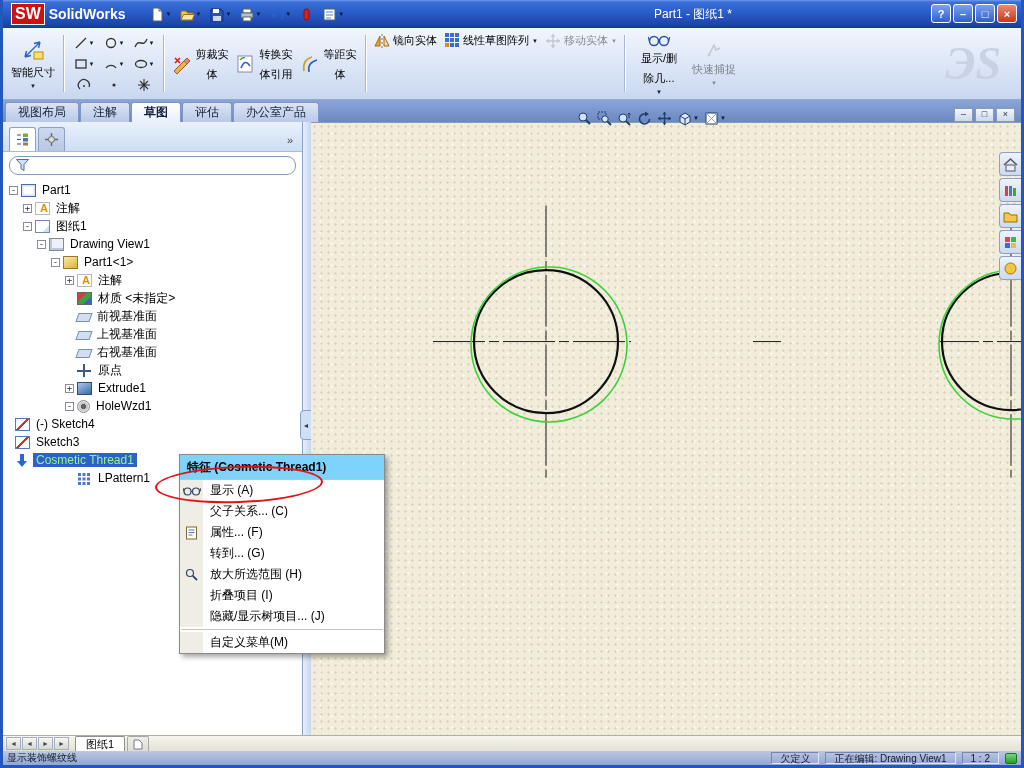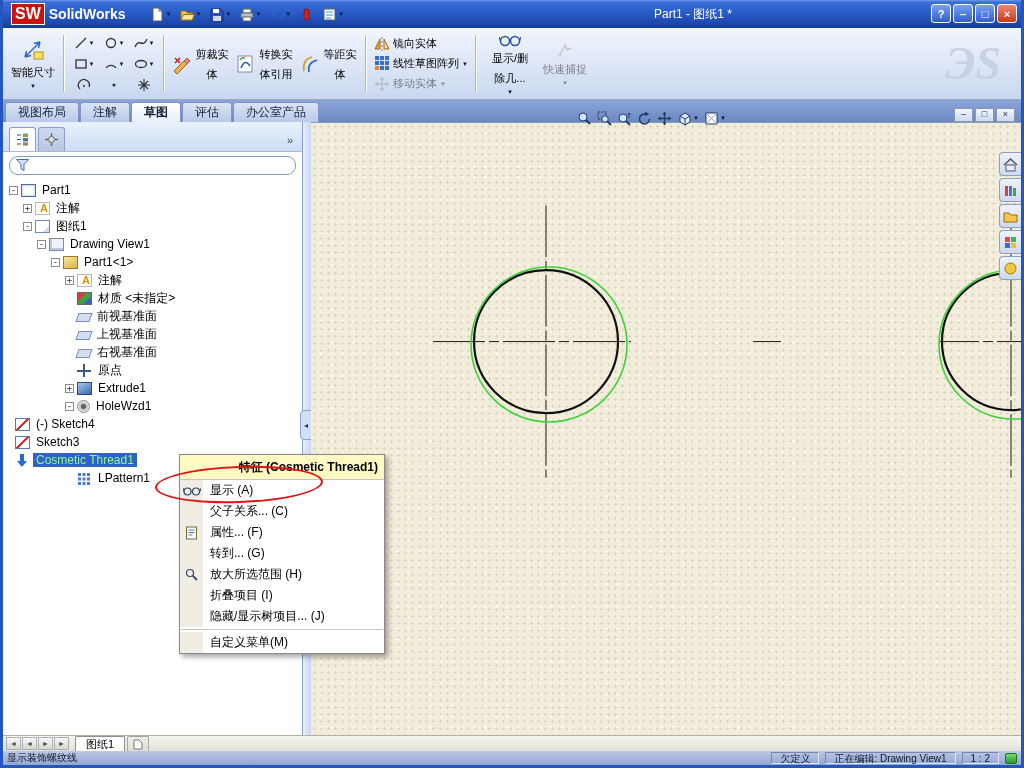--- a/index.html
+++ b/index.html
@@ -24,21 +24,21 @@
 
 .toolbar{position:absolute;left:0;top:28px;right:0;height:72px;display:flex;align-items:stretch;padding:3px 4px;
  background:linear-gradient(180deg,#f2f6fd,#dbe5f6 55%,#c9d7ef);border-bottom:1px solid #98a8c8;}
 .tbig{width:52px;display:flex;flex-direction:column;align-items:center;justify-content:center;gap:1px;}
 .tlabel{font-size:11px;line-height:20px;text-align:center;color:#000;}
 .tsep{width:2px;margin:4px 4px;border-left:1px solid #a8b6d4;border-right:1px solid #fff;}
 .sketchgrid{display:grid;grid-template-columns:repeat(3,30px);grid-auto-rows:21px;align-content:center;}
 .cell{display:flex;align-items:center;justify-content:center;gap:1px;}
 .tmed{width:64px;display:flex;align-items:center;gap:2px;padding:0 2px;}
 .tmed .tlabel{width:38px;}
-.vgroup{display:flex;flex-direction:column;justify-content:center;gap:1px;}
+.vgroup{display:flex;flex-direction:row;justify-content:space-between;gap:1px;}
 .hbtn{display:flex;align-items:center;gap:3px;height:19px;padding:0 3px;font-size:11px;}
 .disabled{opacity:.45;filter:grayscale(1);}
 .dslogo{margin-left:auto;margin-right:16px;align-self:center;font-size:46px;line-height:1;color:#c9d2e4;font-style:italic;font-weight:bold;font-family:"Liberation Serif","DejaVu Serif",serif;}
 
 
 .tabbar{position:absolute;left:0;top:100px;right:0;height:22px;display:flex;align-items:flex-end;padding-left:2px;
  background:linear-gradient(180deg,#8ba5d8,#6c88c0);}
 .rtab{height:20px;padding:0 12px;display:flex;align-items:center;font-size:12px;color:#16233f;margin-right:1px;
  background:linear-gradient(180deg,#dbe4f4,#b9c9e8);border:1px solid #7f96c6;border-bottom:none;border-radius:3px 3px 0 0;}
 .rtab.active{background:linear-gradient(180deg,#ffffff,#e8f0fc);font-weight:bold;}
@@ -91,21 +91,21 @@
 
 .viewbar{position:absolute;left:570px;top:107px;height:22px;display:flex;align-items:center;gap:3px;padding:0 3px;z-index:5;}
 .vbtn{display:flex;align-items:center;gap:1px;padding:1px;}
 .doccontrols{position:absolute;right:6px;top:108px;display:flex;gap:2px;z-index:6;}
 .dbtn{width:19px;height:14px;border:1px solid #8898b8;background:linear-gradient(180deg,#f4f7fc,#cdd8ea);font-size:9px;line-height:11px;text-align:center;color:#234;}
 .taskpane{position:absolute;right:0;top:152px;width:22px;display:flex;flex-direction:column;gap:2px;z-index:5;}
 .tpbtn{width:22px;height:24px;border:1px solid #8ca0c8;border-right:none;border-radius:4px 0 0 4px;display:flex;align-items:center;justify-content:center;background:linear-gradient(180deg,#eef3fb,#cdd9ee);}
 
 
 .ctxmenu{position:absolute;left:176px;top:454px;width:206px;background:#fff;border:1px solid #8a8a8a;box-shadow:3px 3px 5px rgba(0,0,0,.35);z-index:40;font-size:12px;}
-.ctxtitle{padding:4px 6px 3px 7px;font-weight:bold;background:#fef9c3;border-bottom:1px solid #c8c4b8;color:#000;text-align:right;}
+.ctxtitle{padding:4px 6px 3px 7px;font-weight:bold;background:#7dd3fc;border-bottom:1px solid #c8c4b8;color:#000;}
 .ctxitem{height:21px;display:flex;align-items:center;background:linear-gradient(90deg,#efede4 0,#efede4 23px,#fff 23px);}
 .ctxicon{width:23px;display:flex;align-items:center;justify-content:center;flex:none;}
 .ctxlabel{padding-left:7px;color:#000;}
 .ctxsep{height:1px;background:#c8c4b8;margin:2px 1px;}
 .redellipse{position:absolute;left:152px;top:466px;width:168px;height:37px;border:2.5px solid #e11212;border-radius:50%;transform:rotate(-2deg);z-index:50;pointer-events:none;}
 
 
 .sheetbar{position:absolute;left:0;right:0;bottom:14px;height:16px;display:flex;align-items:stretch;padding-left:2px;
  background:linear-gradient(180deg,#f6f5ef,#e3e1d5);border-top:1px solid #b0b0a0;}
 .navbtn{width:15px;margin:1px 0 1px 1px;display:flex;align-items:center;justify-content:center;font-size:7px;color:#444;border:1px solid #a8b0bc;background:linear-gradient(180deg,#f8f8f4,#d8d8cc);}

